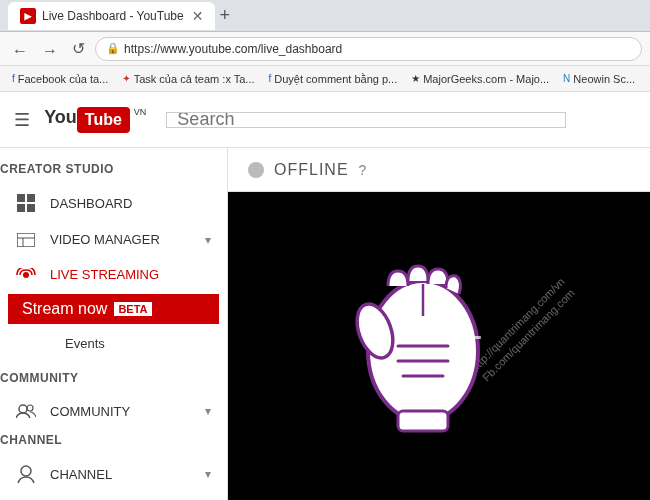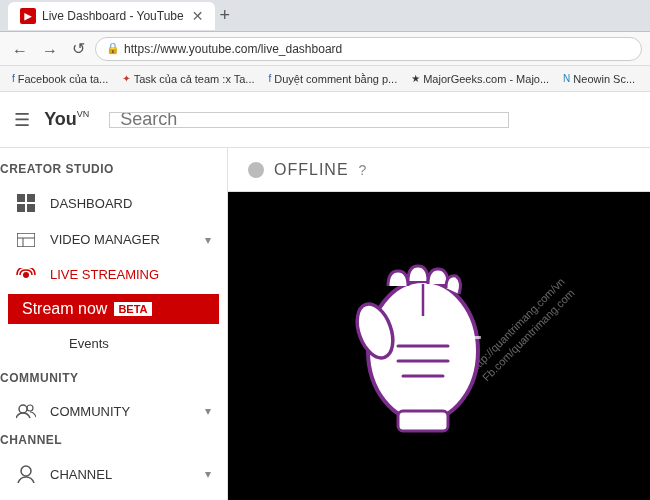--- a/index.html
+++ b/index.html
@@ -121,21 +121,21 @@
     }
     .sidebar-item {
       display: flex; align-items: center;
       padding: 10px 16px; cursor: pointer;
       color: #333; font-size: 13px;
       position: relative;
     }
     .sidebar-item .si-icon { margin-right: 14px; font-size: 16px; color: #555; width: 20px; display: flex; align-items: center; justify-content: center; }
     .sidebar-item .si-label { flex: 1; }
     .sidebar-item .si-arrow { color: #888; font-size: 12px; }
-    .sidebar-item.sub-item { padding-left: 69px; font-size: 13px; }
+    .sidebar-item.sub-item { padding-left: 27px; font-size: 13px; margin-left: 38px; }
     .streaming-item .si-icon { color: #cc0000; }
     .streaming-item .si-label { color: #cc0000; font-weight: 500; }
     .beta-badge {
       background: #cc0000; color: white; font-size: 9px;
       padding: 1px 4px; margin-left: 4px; font-weight: bold;
       border: 1px solid #cc0000;
     }
     .stream-now-item {
       background: #cc0000; color: white; margin: 2px 8px;
       padding: 6px 14px; display: flex; align-items: center;
@@ -237,20 +237,23 @@
   <div class="bookmark-item">
     <span class="bm-icon" style="color:#2980b9;">N</span>
     <span>Neowin Sc...</span>
   </div>
 </div>
 
 <div class="yt-header">
   <span class="hamburger">☰</span>
   <div class="yt-logo">
     <span class="yt-logo-you">You</span>
+    <div class="yt-logo-box">
+      <span class="yt-logo-text">Tube</span>
+    </div>
     <sup class="yt-vn">VN</sup>
   </div>
   <input class="yt-search" type="text" placeholder="Search" style="">
 </div>
 
 <div class="main-layout">
 
   <div class="sidebar">
     <div class="sidebar-section-title">CREATOR STUDIO</div>
 

